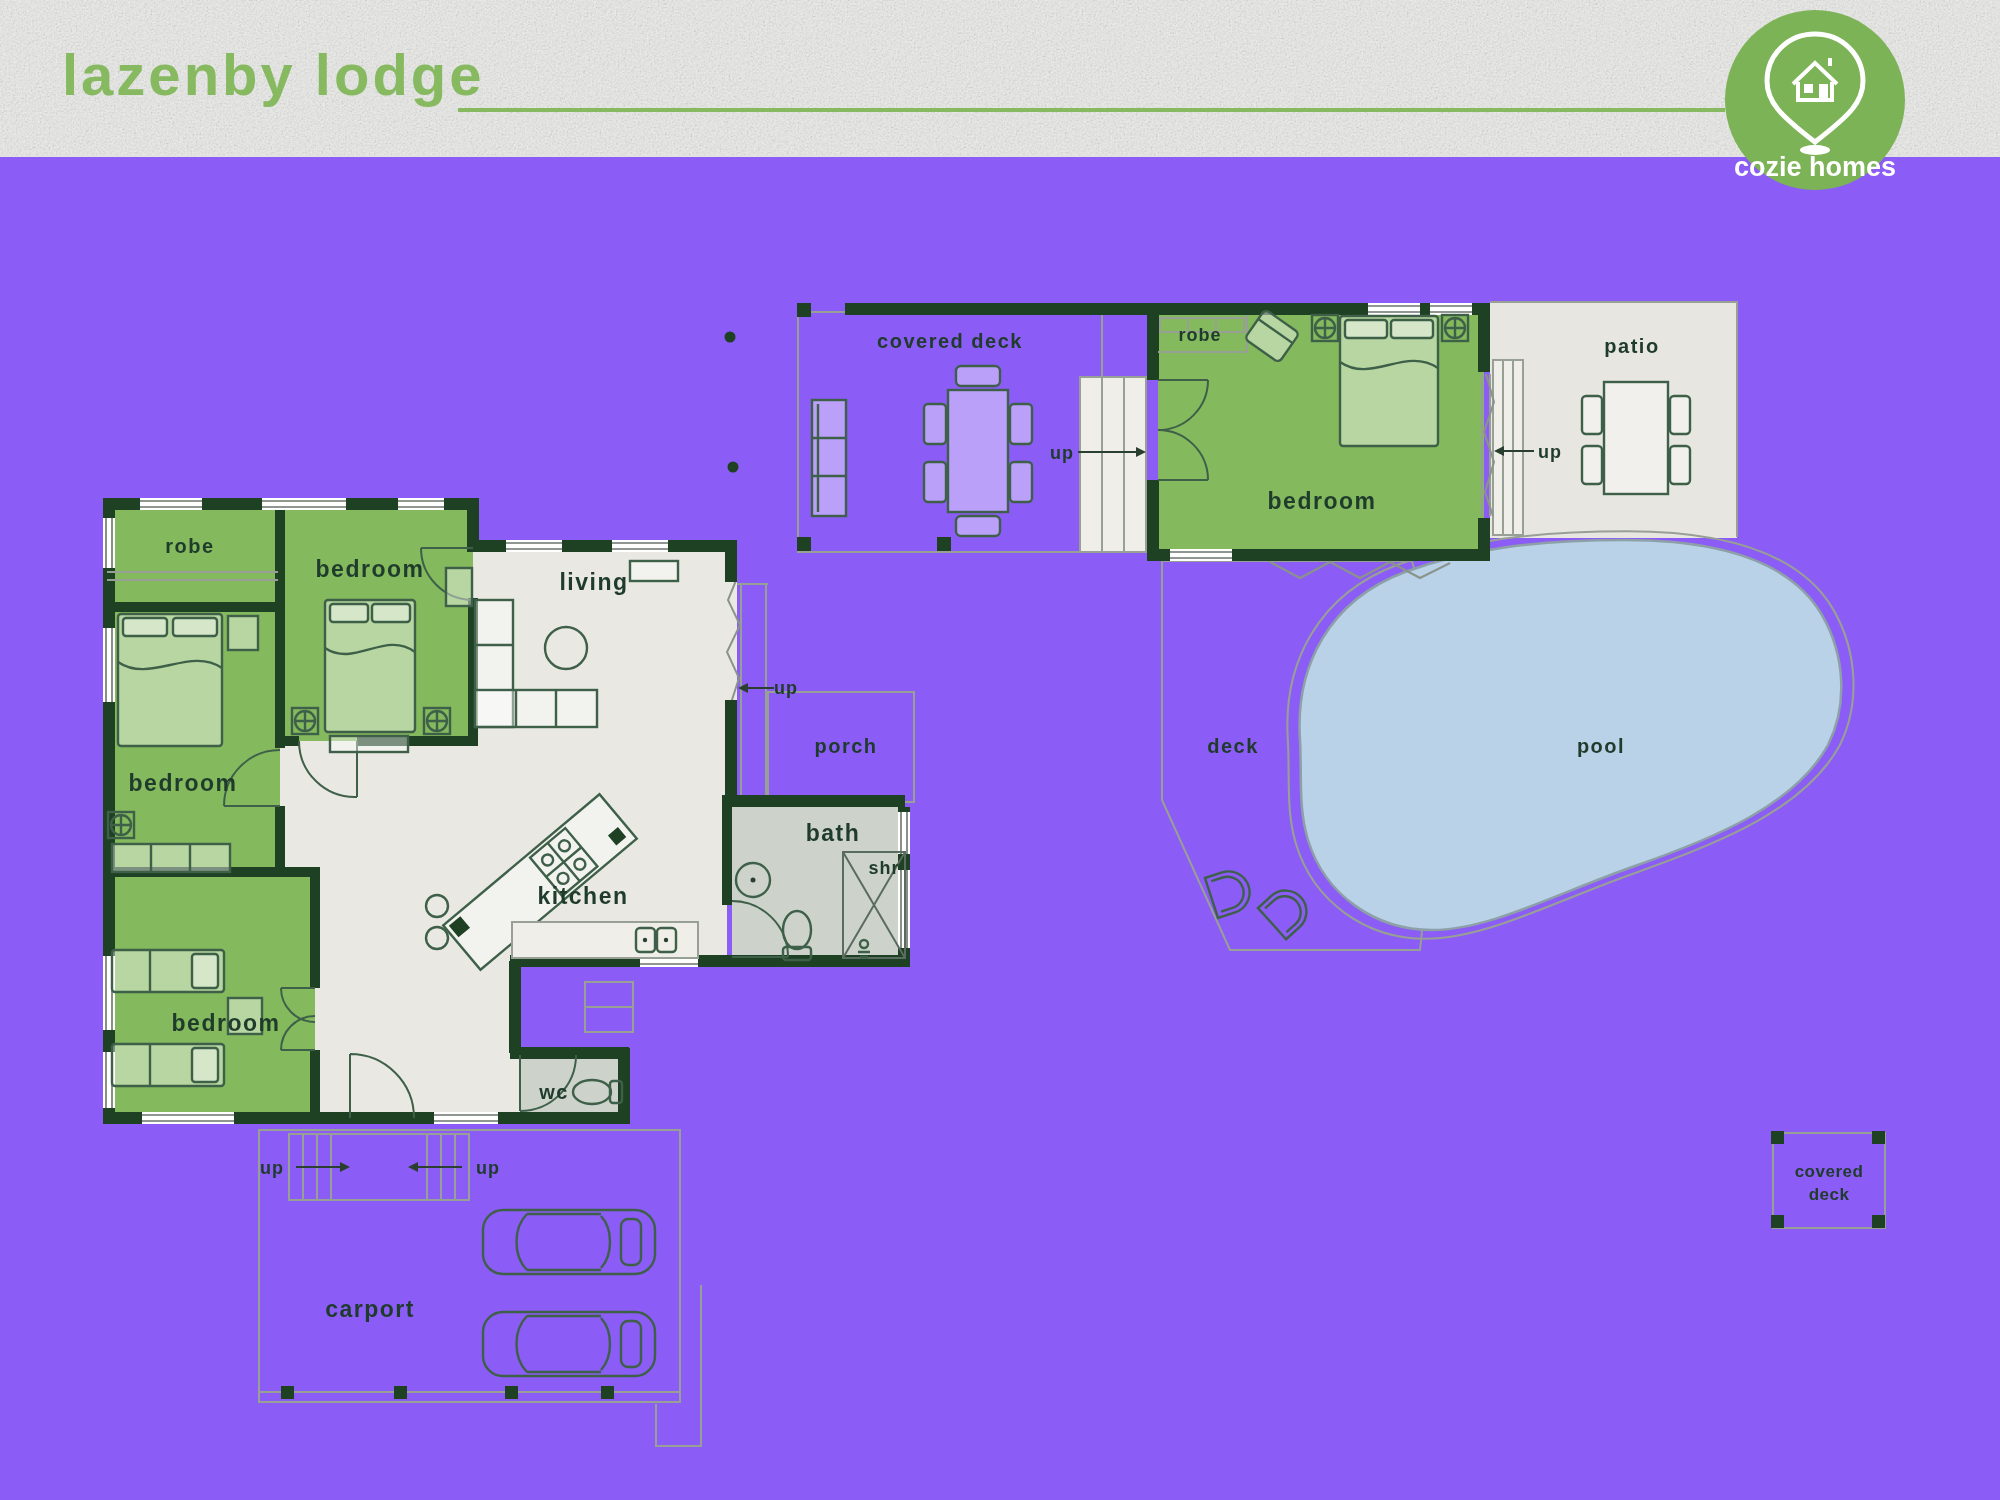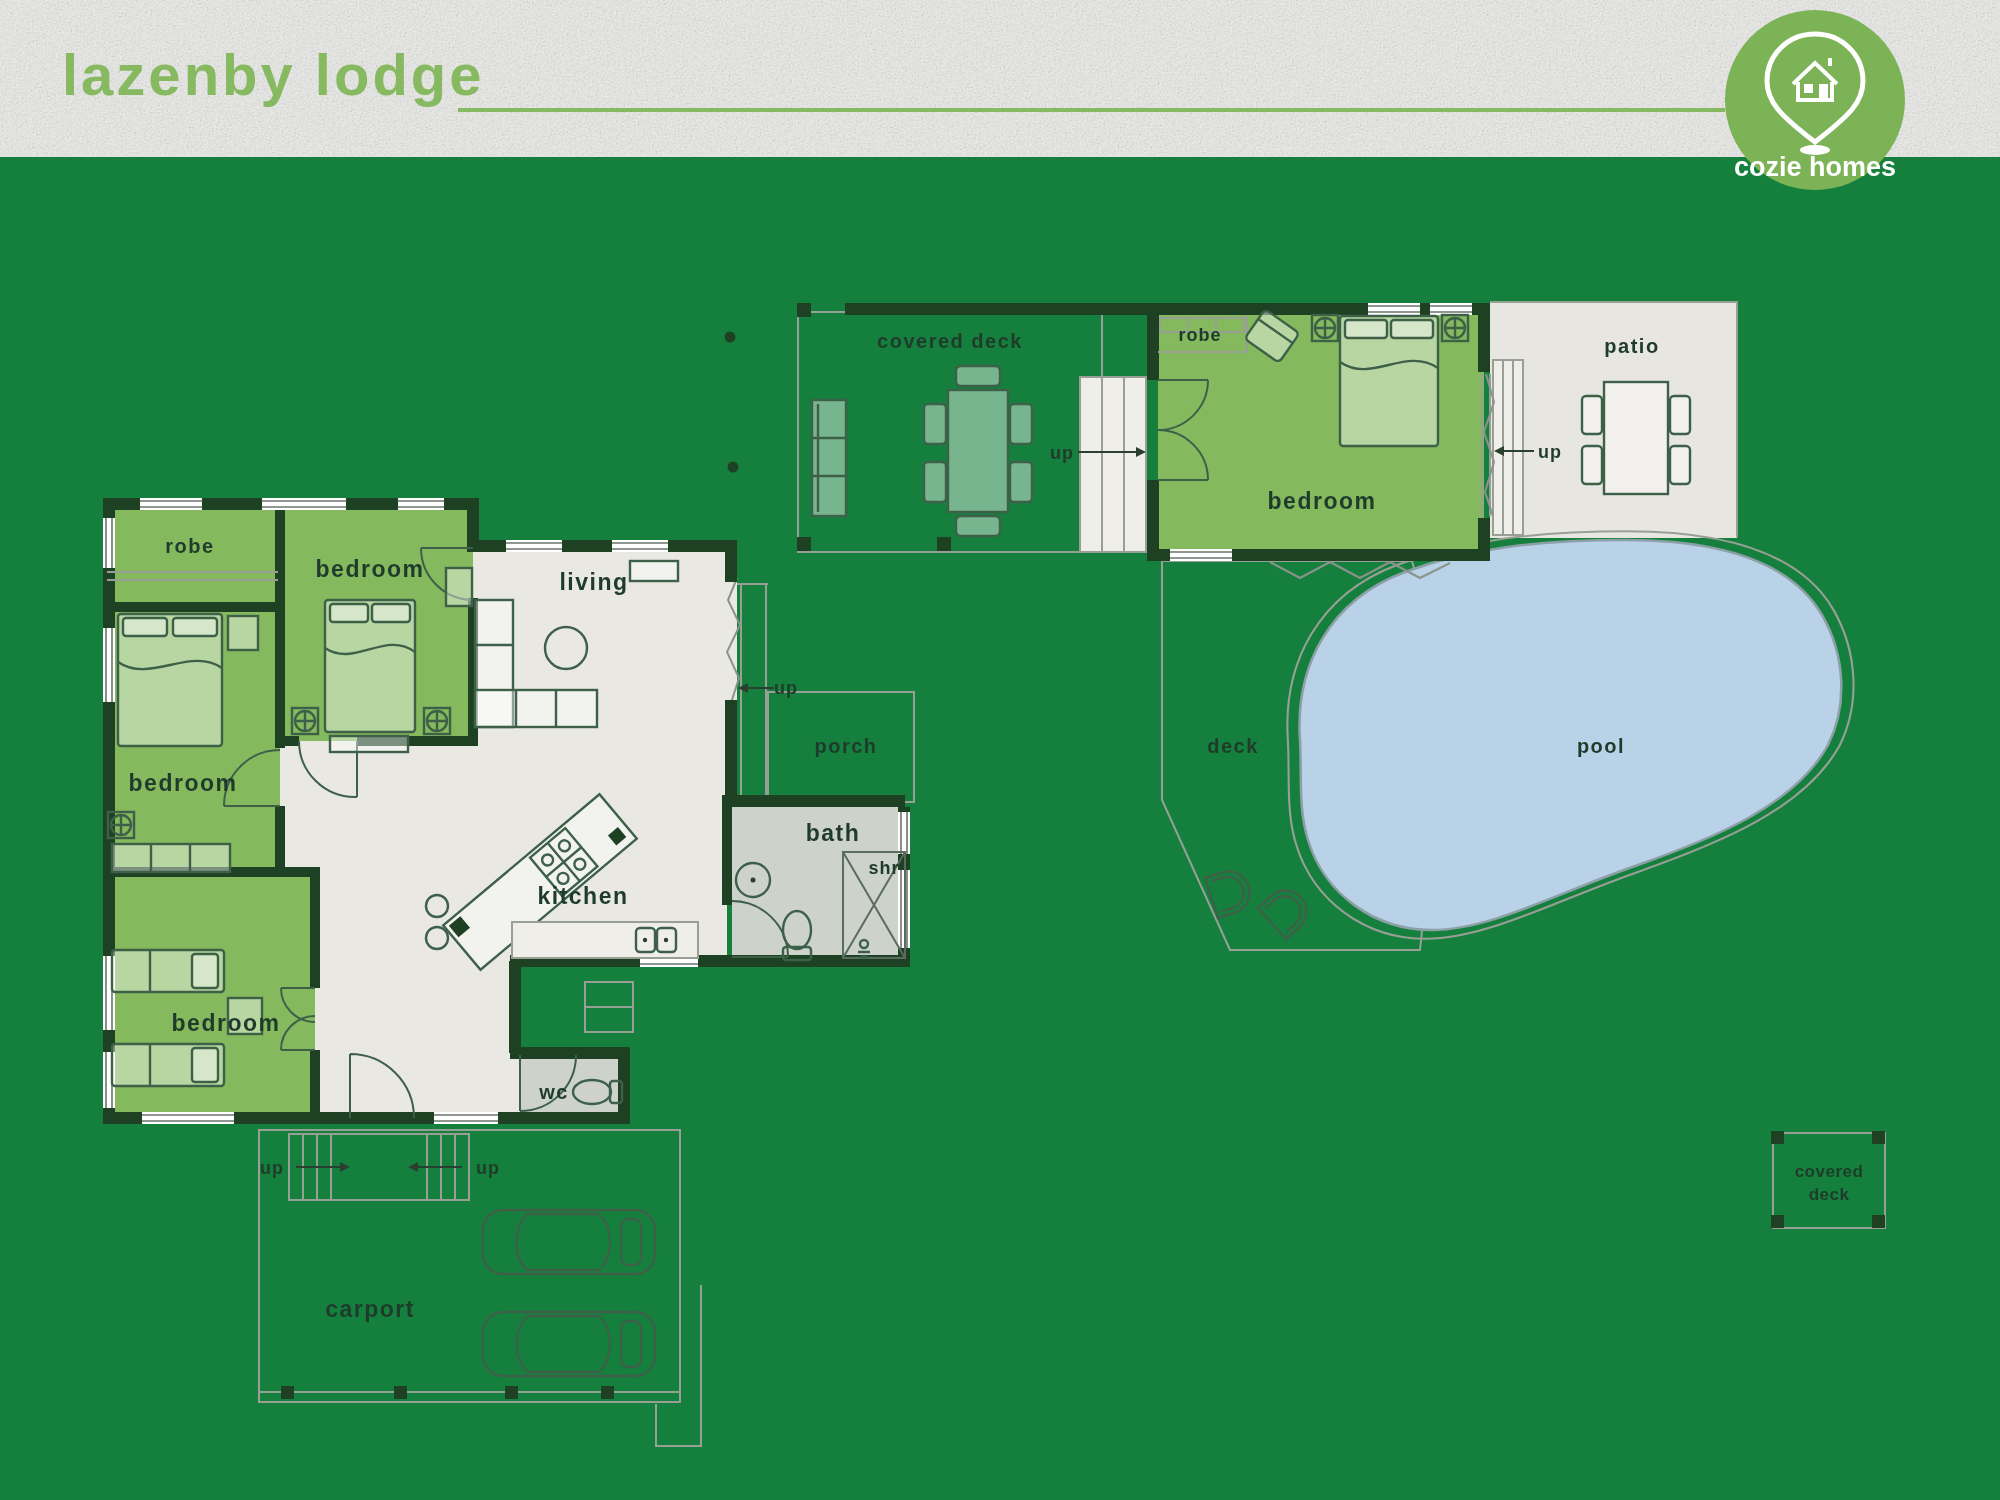--- a/index.html
+++ b/index.html
@@ -1,16 +1,16 @@
 <!DOCTYPE html>
 <html><head>
 <meta charset="utf-8">
 <style>
   html,body{margin:0;padding:0;background:#ffffff;}
-  .stage{position:relative;width:2000px;height:1500px;background:#15803d;overflow:hidden;
+  .stage{position:relative;width:2000px;height:1500px;background:#8b5cf6;overflow:hidden;
          font-family:"Liberation Sans",sans-serif;}
   svg{position:absolute;left:0;top:0;}
   
   .wall{stroke:#1E4023;stroke-width:12;fill:none;stroke-linecap:butt;}
   .wallThin{stroke:#1E4023;stroke-width:10;fill:none;stroke-linecap:butt;}
   .post{fill:#1E4023;}
   
   .rgreen{fill:#84B95E;}
   .rgray{fill:#E9E8E2;}
   .rdeck{fill:#E7E6E1;}

